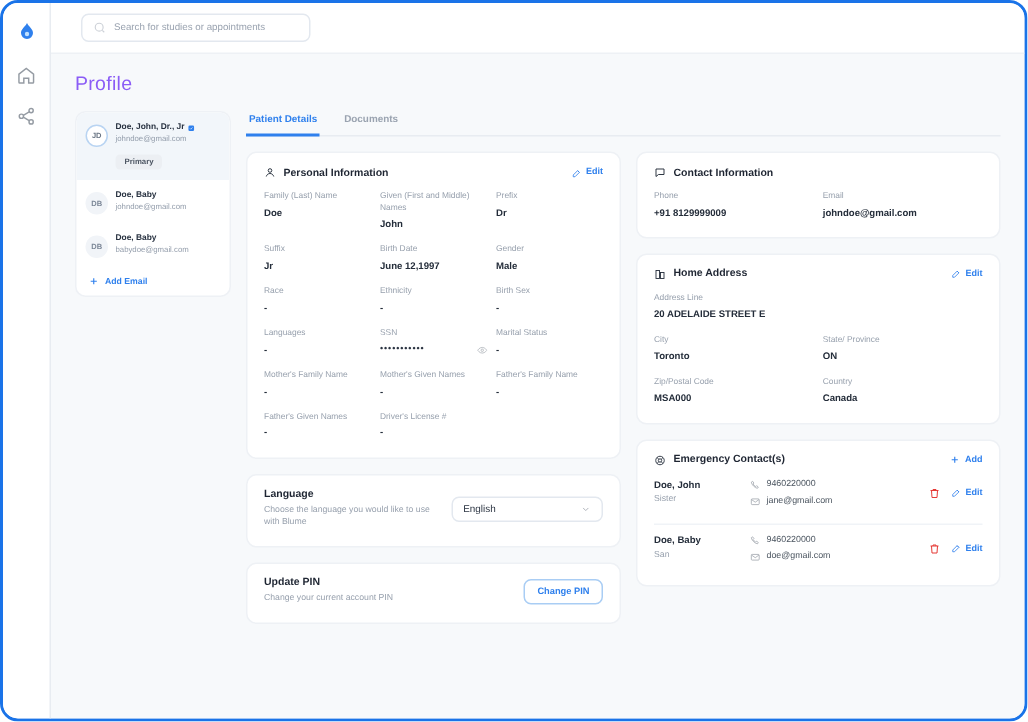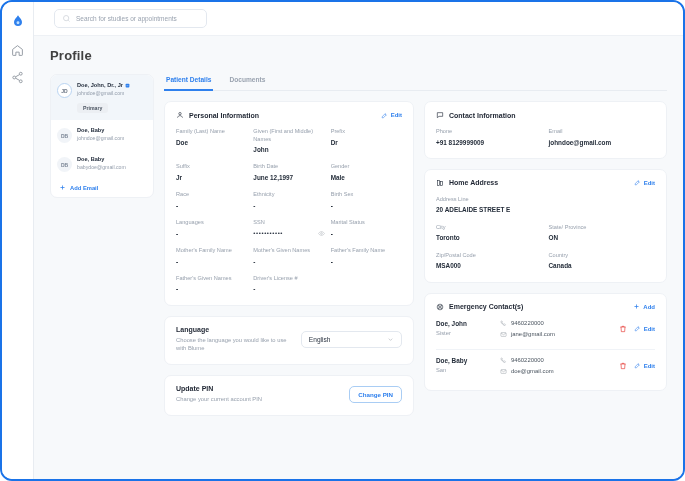--- a/index.html
+++ b/index.html
@@ -47,21 +47,21 @@
   }
   .search svg { width: 9px; height: 9px; flex: none; opacity: .5; }
   .search span { font-size: 6.5px; color: #9aa3b0; white-space: nowrap; }
   
   .page {
     position: absolute; left: 32px; top: 34px; right: 0; bottom: 0;
     background: #f7f9fb;
     padding: 12px 16px 0 16px;
     overflow: hidden;
   }
-  .page-title { font-size: 13px; font-weight: 700; color: #404040; margin-bottom: 11px; letter-spacing:.2px; }
+  .page-title { font-size: 13px; font-weight: 400; color: #8b5cf6; margin-bottom: 11px; letter-spacing:.2px; }
   .cols { display: flex; gap: 10px; align-items: flex-start; }
   
   .plist {
     width: 104px; flex: none;
     background: #fff; border-radius: 7px;
     border: 1px solid #eef1f5;
     overflow: hidden;
     padding-bottom: 4px;
   }
   .prow { display: flex; gap: 5px; padding: 7px 6px 6px 6px; cursor: pointer; }

